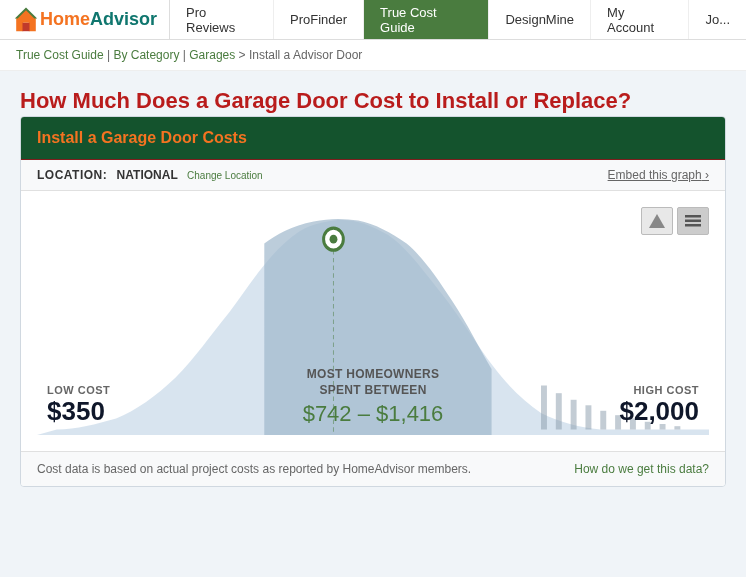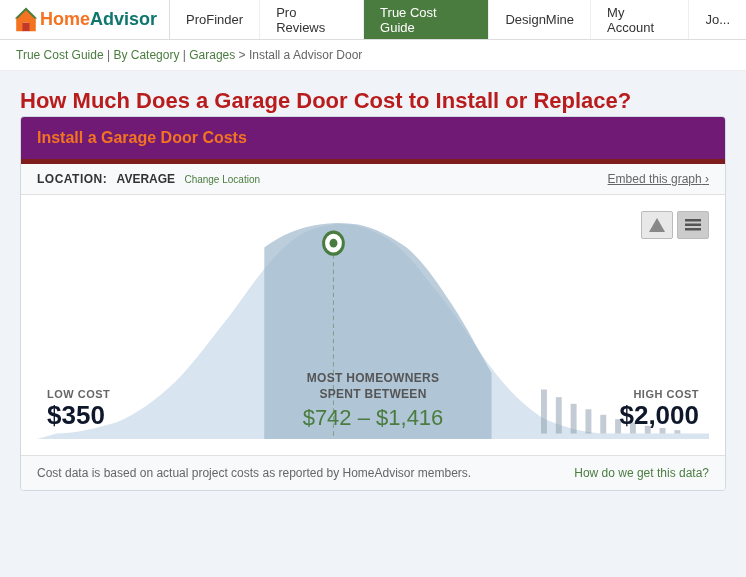--- a/index.html
+++ b/index.html
@@ -16,21 +16,21 @@
     
     .breadcrumb { padding: 8px 16px; font-size: 12px; color: #666; background: #fff; border-bottom: 1px solid #eee; }
     .breadcrumb a { color: #4a7c3f; text-decoration: none; }
 
     
     .page { padding: 16px 20px; background: #f0f4f8; min-height: 540px; }
     .page-title { font-size: 22px; font-weight: bold; color: #b91c1c; line-height: 1.3; }
 
     
     .card { background: #fff; border: 1px solid #d0d8e0; border-radius: 4px; overflow: hidden; }
-    .card-header { background: #701a75; padding: 12px 16px; border-bottom: 5px solid #7f1d1d; }
+    .card-header { background: #14532d; padding: 12px 16px; border-bottom: 1px solid #7f1d1d; }
     .card-header-title { color: #f47321; font-size: 16px; font-weight: bold; }
     .card-subheader { display: flex; align-items: center; justify-content: space-between; padding: 8px 16px 8px; background: #f8f9fa; border-bottom: 1px solid #e0e0e0; }
     .location-info { font-size: 12px; color: #333; }
     .location-info strong { color: #333; font-weight: bold; letter-spacing: 0.5px; }
     .location-info .loc-name { color: #333; font-weight: bold; margin: 0 6px; }
     .change-location { color: #4a7c3f; font-size: 10px; cursor: pointer; text-decoration: none; }
     .embed-link { color: #666; font-size: 12px; cursor: pointer; }
     .embed-link::after { content: ' ›'; }
 
     
@@ -63,22 +63,22 @@
 
 <nav class="nav-bar">
   <div class="nav-logo">
     <svg class="nav-logo-icon" viewBox="0 0 40 40" xmlns="http://www.w3.org/2000/svg">
       <polygon points="20,4 6,18 6,36 16,36 16,24 24,24 24,36 34,36 34,18" fill="#f47321"></polygon>
       <rect x="15" y="24" width="10" height="12" fill="#c0392b"></rect>
       <polygon points="20,2 4,18 8,18 20,6 32,18 36,18" fill="#4a7c3f"></polygon>
     </svg>
     <span style="color:#f47321;font-size:18px;font-weight:bold;">Home<span style="color:#0f766e;">Advisor</span></span>
   </div>
+  <a class="nav-item">Pro Reviews</a>
   <a class="nav-item">ProFinder</a>
-  <a class="nav-item">Pro Reviews</a>
   <a class="nav-item active">True Cost Guide</a>
   <a class="nav-item">DesignMine</a>
   <a class="nav-item">My Account</a>
   <a class="nav-item last">Jo...</a>
 </nav>
 
 <div class="breadcrumb">
   <a href="#">True Cost Guide</a>
   <span> | </span>
   <a href="#">By Category</a>
@@ -93,21 +93,21 @@
 
   <div class="card">
 
     <div class="card-header">
       <div class="card-header-title">Install a Garage Door Costs</div>
     </div>
 
     <div class="card-subheader">
       <div class="location-info">
         <strong>LOCATION:</strong>
-        <span class="loc-name">AVERAGE</span>
+        <span class="loc-name">NATIONAL</span>
         <a class="change-location" href="#">Change Location</a>
       </div>
       <a class="embed-link" href="#">Embed this graph</a>
     </div>
 
     <div class="chart-area">
 
       <div class="chart-toggles">
         <div class="toggle-btn">
           <svg width="16" height="14" viewBox="0 0 16 14">

